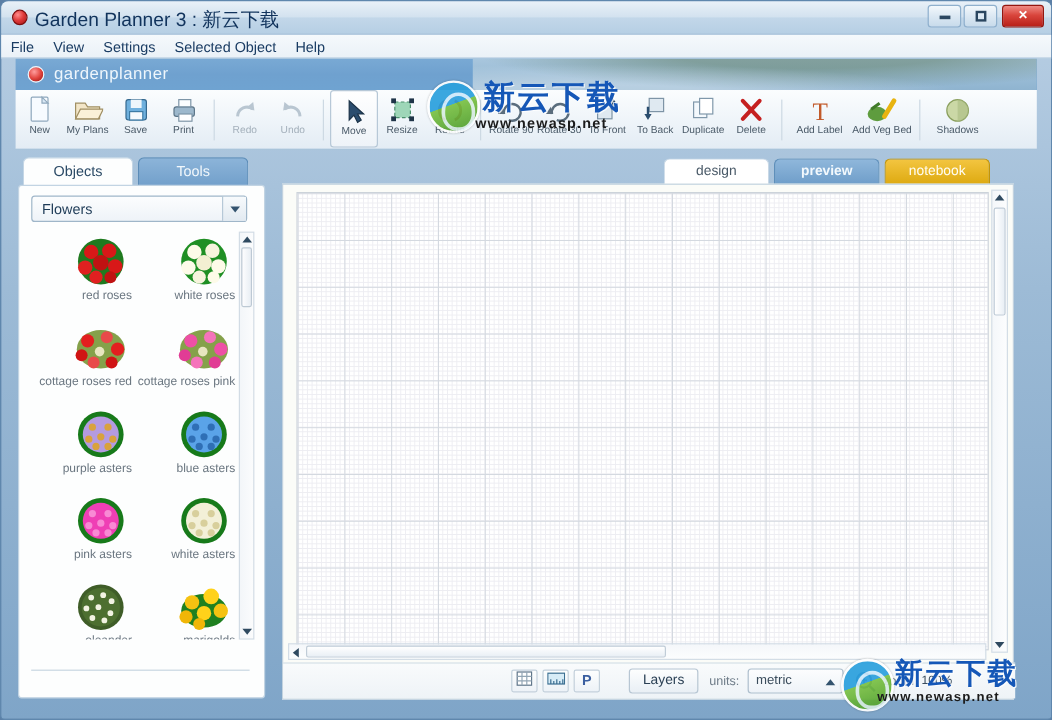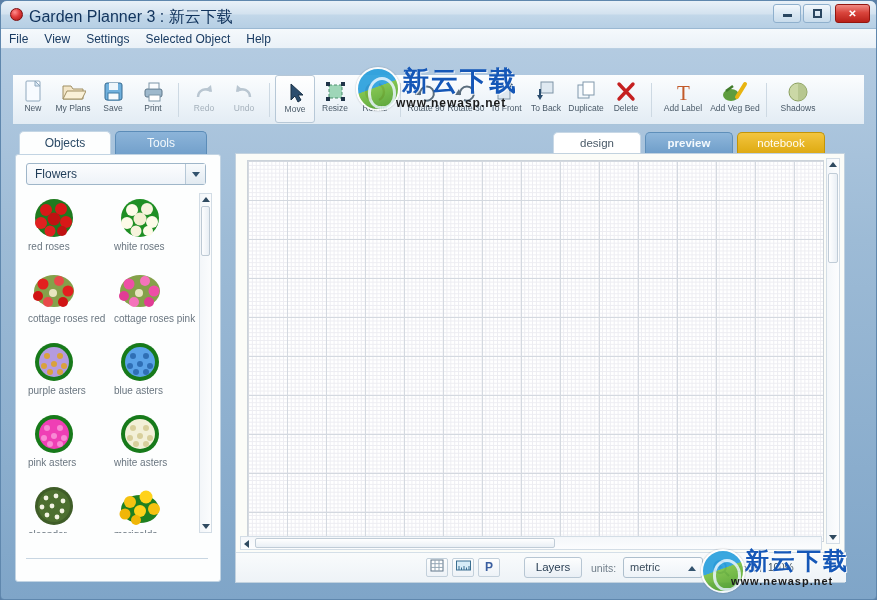--- a/index.html
+++ b/index.html
@@ -152,21 +152,21 @@
   .caret-d {
     position: absolute; left: 6px; top: 8px;
     width: 0; height: 0; border-left: 4px solid transparent;
     border-right: 4px solid transparent; border-top: 5px solid #33536e;
   }
   #items-wrap {
     position: absolute; left: 10px; top: 38px; width: 180px; height: 340px;
     overflow: hidden;
   }
   .item {
-    float: left; width: 86px; height: 72px; text-align: left;
+    float: left; width: 86px; height: 72px; text-align: right;
   }
   .item-ico { height: 48px; padding-top: 2px; }
   .item-lbl {
     font-size: 10px; color: #6a7680; line-height: 11px;
     padding: 0 2px;
   }
   #items-sb {
     position: absolute; right: 8px; top: 38px; width: 13px; height: 340px;
     background: linear-gradient(90deg,#f3f6f9 0%,#fbfcfd 100%);
     border: 1px solid #d2dce5;
@@ -335,20 +335,25 @@
   </div>
 
   <div id="menubar">
     <div class="mi">File</div>
     <div class="mi">View</div>
     <div class="mi">Settings</div>
     <div class="mi">Selected Object</div>
     <div class="mi">Help</div>
   </div>
 
+  <div id="banner">
+    <div id="banner-photo"></div>
+    <div id="logo-dot"></div>
+    <div id="logo-text">gardenplanner</div>
+  </div>
 
   <div id="toolbar">
 
     <div class="tb-item">
       <div class="tb-ico">
         <svg width="24" height="26">
             <rect x="5" y="2" width="14" height="20" rx="1" fill="#f7fbff" stroke="#8fa8bd"></rect>
             <path d="M14 2 L19 7 L14 7 Z" fill="#d9e8f5" stroke="#8fa8bd"></path>
           </svg>
       </div>

